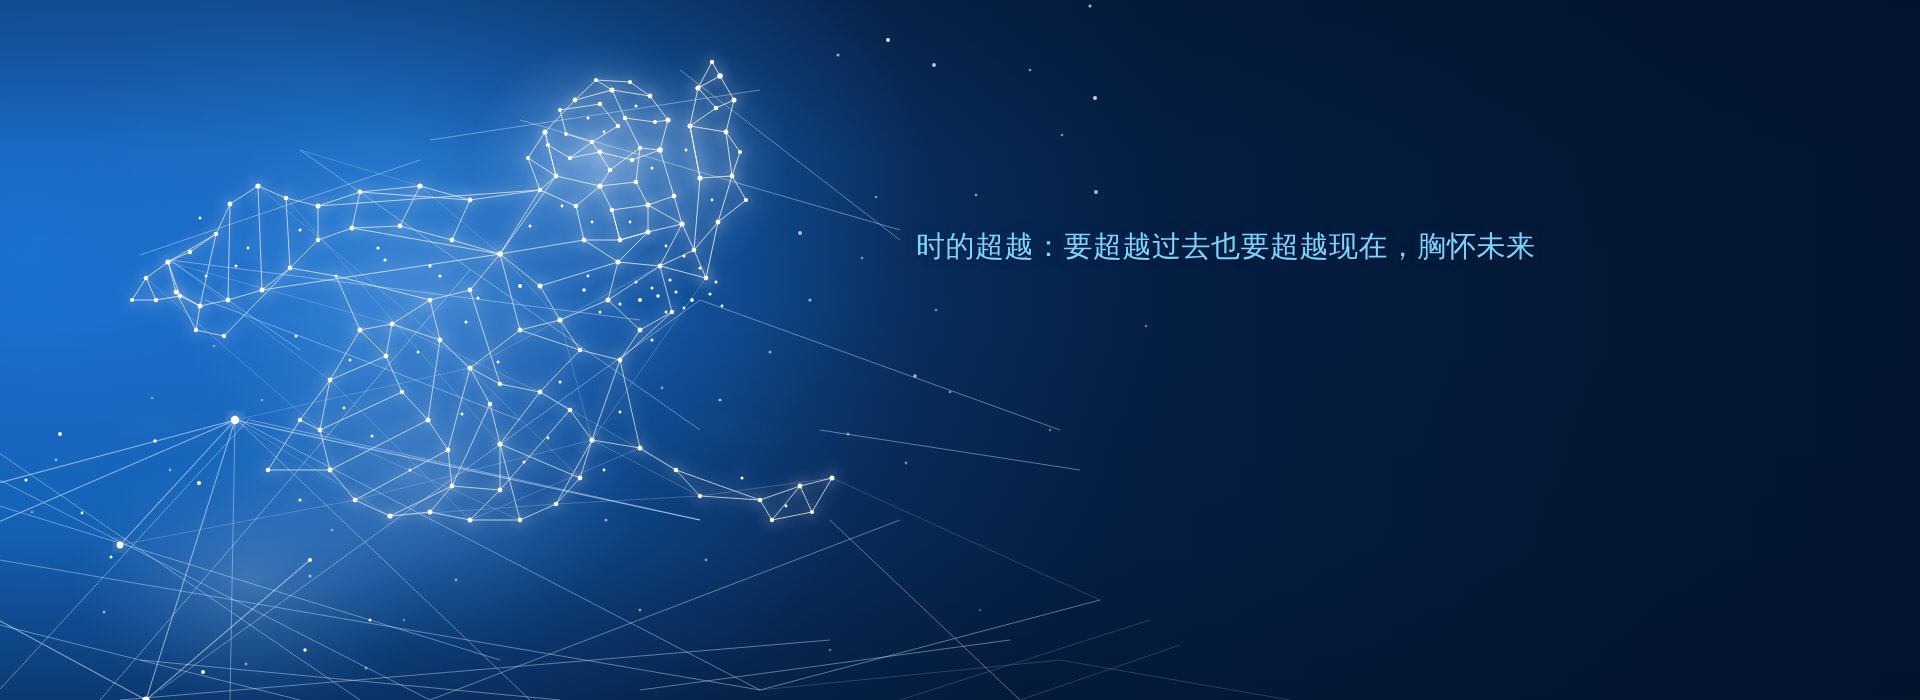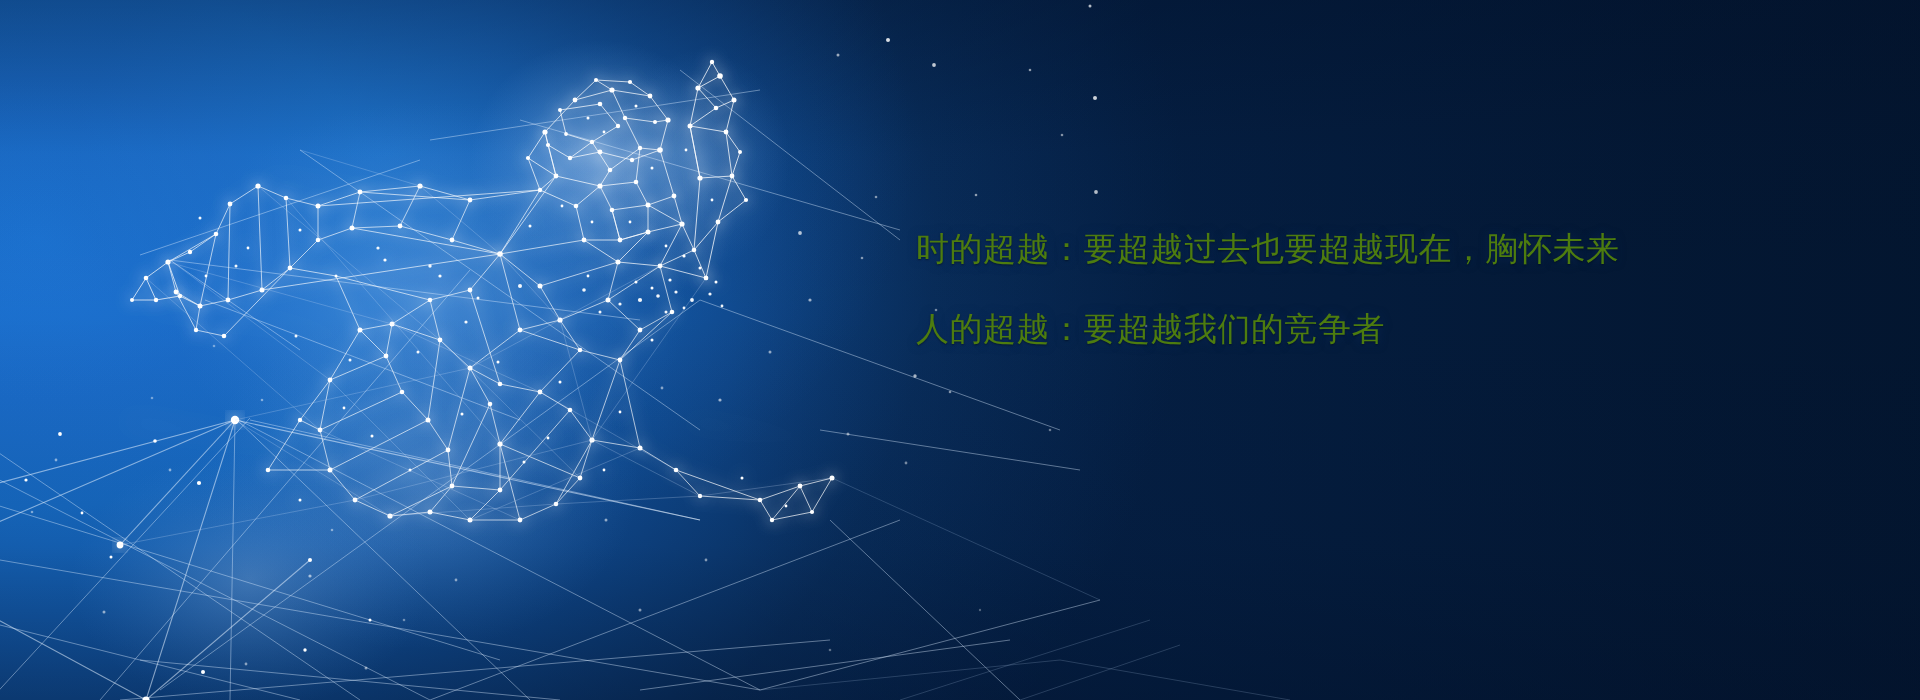--- a/index.html
+++ b/index.html
@@ -77,22 +77,22 @@
   }
 
   
   .text-block {
     position: absolute;
     left: 916px;
     top: 232px;
     width: 900px;
   }
   .tagline {
-    color: #4d7c0f;
-    font-size: 33px;
+    color: #7dd3fc;
+    font-size: 29px;
     line-height: 1;
     letter-spacing: 0.5px;
     margin: 0 0 47px 0;
     white-space: nowrap;
     text-shadow: 0 0 10px rgba(10,40,90,0.85), 0 1px 2px rgba(0,0,0,0.45);
     font-weight: 400;
   }
   .tagline:last-child { margin-bottom: 0; }
 </style>
 </head>
@@ -590,16 +590,15 @@
     <g opacity="0.38">
       <path d="M140 300 L 430 352" stroke="url(#fadeR)" stroke-width="2.2" fill="none" filter="url(#bigglow)"></path>
       <path d="M120 420 L 460 470" stroke="url(#fadeR)" stroke-width="2" fill="none" filter="url(#bigglow)"></path>
       <path d="M260 180 L 520 214" stroke="url(#fadeR)" stroke-width="1.8" fill="none" filter="url(#bigglow)"></path>
       <path d="M680 420 L 900 452" stroke="url(#fadeR)" stroke-width="1.6" fill="none" filter="url(#bigglow)"></path>
     </g>
   </svg>
 
   <div class="text-block">
     <p class="tagline">时的超越：要超越过去也要超越现在，胸怀未来</p>
-    <p class="tagline">人的超越：要超越我们的竞争者</p>
   </div>
 
 </div>
 
 </body></html>

